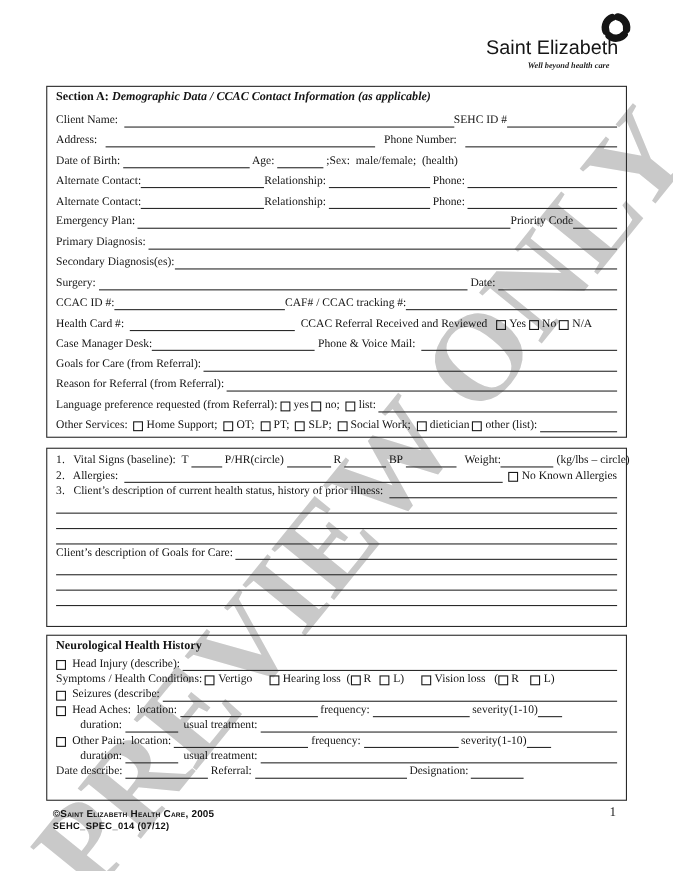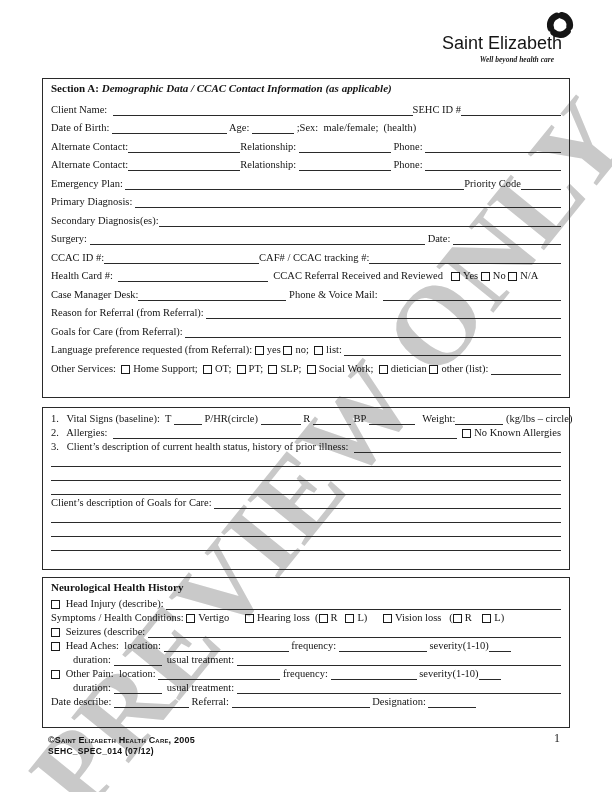--- a/index.html
+++ b/index.html
@@ -49,32 +49,33 @@
         </g>
       </svg>
     </span>
     <div class="logo-name">Saint Elizabeth</div>
     <div class="logo-tag">Well beyond health care</div>
 
     <div>
         <div class="box" style="top: 78px; height: 320px;">
           <div class="sec-title"><span class="lead">Section A:</span><span class="rest"> Demographic Data / CCAC Contact Information (as applicable)</span></div>
           <div class="frow" style="height: 18.5px;"><span class="t">Client Name:  </span><span class="bl flex"></span><span class="t">SEHC ID #</span><span class="bl" style="width: 100px;"></span></div>
+          <div class="frow" style="height: 18.5px;"><span class="t">Address:   </span><span class="bl" style="width: 245px;"></span><span class="t">   Phone Number:   </span><span class="bl flex"></span></div>
           <div class="frow" style="height: 18.5px;"><span class="t">Date of Birth: </span><span class="bl" style="width: 115px;"></span><span class="t"> Age: </span><span class="bl" style="width: 42px;"></span><span class="t"> ;Sex:  male/female;  (health)</span></div>
           <div class="frow" style="height: 18.5px;"><span class="t">Alternate Contact:</span><span class="bl" style="width: 112px;"></span><span class="t">Relationship: </span><span class="bl" style="width: 92px;"></span><span class="t"> Phone: </span><span class="bl flex"></span></div>
           <div class="frow" style="height: 18.5px;"><span class="t">Alternate Contact:</span><span class="bl" style="width: 112px;"></span><span class="t">Relationship: </span><span class="bl" style="width: 92px;"></span><span class="t"> Phone: </span><span class="bl flex"></span></div>
           <div class="frow" style="height: 18.5px;"><span class="t">Emergency Plan: </span><span class="bl flex"></span><span class="t">Priority Code</span><span class="bl" style="width: 40px;"></span></div>
           <div class="frow" style="height: 18.5px;"><span class="t">Primary Diagnosis: </span><span class="bl flex"></span></div>
           <div class="frow" style="height: 18.5px;"><span class="t">Secondary Diagnosis(es):</span><span class="bl flex"></span></div>
           <div class="frow" style="height: 18.5px;"><span class="t">Surgery: </span><span class="bl flex"></span><span class="t"> Date: </span><span class="bl" style="width: 108px;"></span></div>
           <div class="frow" style="height: 18.5px;"><span class="t">CCAC ID #:</span><span class="bl" style="width: 155px;"></span><span class="t">CAF# / CCAC tracking #:</span><span class="bl flex"></span></div>
           <div class="frow" style="height: 18.5px;"><span class="t">Health Card #:  </span><span class="bl" style="width: 150px;"></span><span class="t">  CCAC Referral Received and Reviewed   </span><span class="cbg"><span class="cb"></span><span class="t">Yes </span></span><span class="cbg"><span class="cb"></span><span class="t">No </span></span><span class="cbg"><span class="cb"></span><span class="t">N/A</span></span></div>
           <div class="frow" style="height: 18.5px;"><span class="t">Case Manager Desk:</span><span class="bl" style="width: 148px;"></span><span class="t"> Phone &amp; Voice Mail:  </span><span class="bl flex"></span></div>
+          <div class="frow" style="height: 18.5px;"><span class="t">Goals for Care (from Referral): </span><span class="bl flex"></span></div>
           <div class="frow" style="height: 18.5px;"><span class="t">Reason for Referral (from Referral): </span><span class="bl flex"></span></div>
-          <div class="frow" style="height: 18.5px;"><span class="t">Goals for Care (from Referral): </span><span class="bl flex"></span></div>
           <div class="frow" style="height: 18.5px;"><span class="t">Language preference requested (from Referral): </span><span class="cbg"><span class="cb"></span><span class="t">yes </span></span><span class="cbg"><span class="cb"></span><span class="t">no;  </span></span><span class="cbg"><span class="cb"></span><span class="t">list: </span></span><span class="bl flex"></span></div>
           <div class="frow" style="height: 18.5px;"><span class="t">Other Services:  </span><span class="cbg"><span class="cb"></span><span class="t">Home Support;  </span></span><span class="cbg"><span class="cb"></span><span class="t">OT;  </span></span><span class="cbg"><span class="cb"></span><span class="t">PT;  </span></span><span class="cbg"><span class="cb"></span><span class="t">SLP;  </span></span><span class="cbg"><span class="cb"></span><span class="t">Social Work;  </span></span><span class="cbg"><span class="cb"></span><span class="t">dietician </span></span><span class="cbg"><span class="cb"></span><span class="t">other (list): </span></span><span class="bl flex"></span></div>
         </div>
         <div class="box" style="top: 407px; height: 163px;">
           <div class="frow" style="height: 14px;"><span class="t">1.   Vital Signs (baseline):  T </span><span class="bl" style="width: 28px;"></span><span class="t"> P/HR(circle) </span><span class="bl" style="width: 40px;"></span><span class="t"> R </span><span class="bl" style="width: 38px;"></span><span class="t"> BP </span><span class="bl" style="width: 46px;"></span><span class="t">   Weight:</span><span class="bl" style="width: 48px;"></span><span class="t"> (kg/lbs – circle)</span></div>
           <div class="frow" style="height: 14px;"><span class="t">2.   Allergies:  </span><span class="bl flex"></span><span class="t">  </span><span class="cbg"><span class="cb"></span><span class="t">No Known Allergies</span></span></div>
           <div class="frow" style="height: 14px;"><span class="t">3.   Client’s description of current health status, history of prior illness:  </span><span class="bl flex"></span></div>
           <div class="frow" style="height: 14px;"><span class="bl flex"></span></div>
           <div class="frow" style="height: 14px;"><span class="bl flex"></span></div>
           <div class="frow" style="height: 14px;"><span class="bl flex"></span></div>

